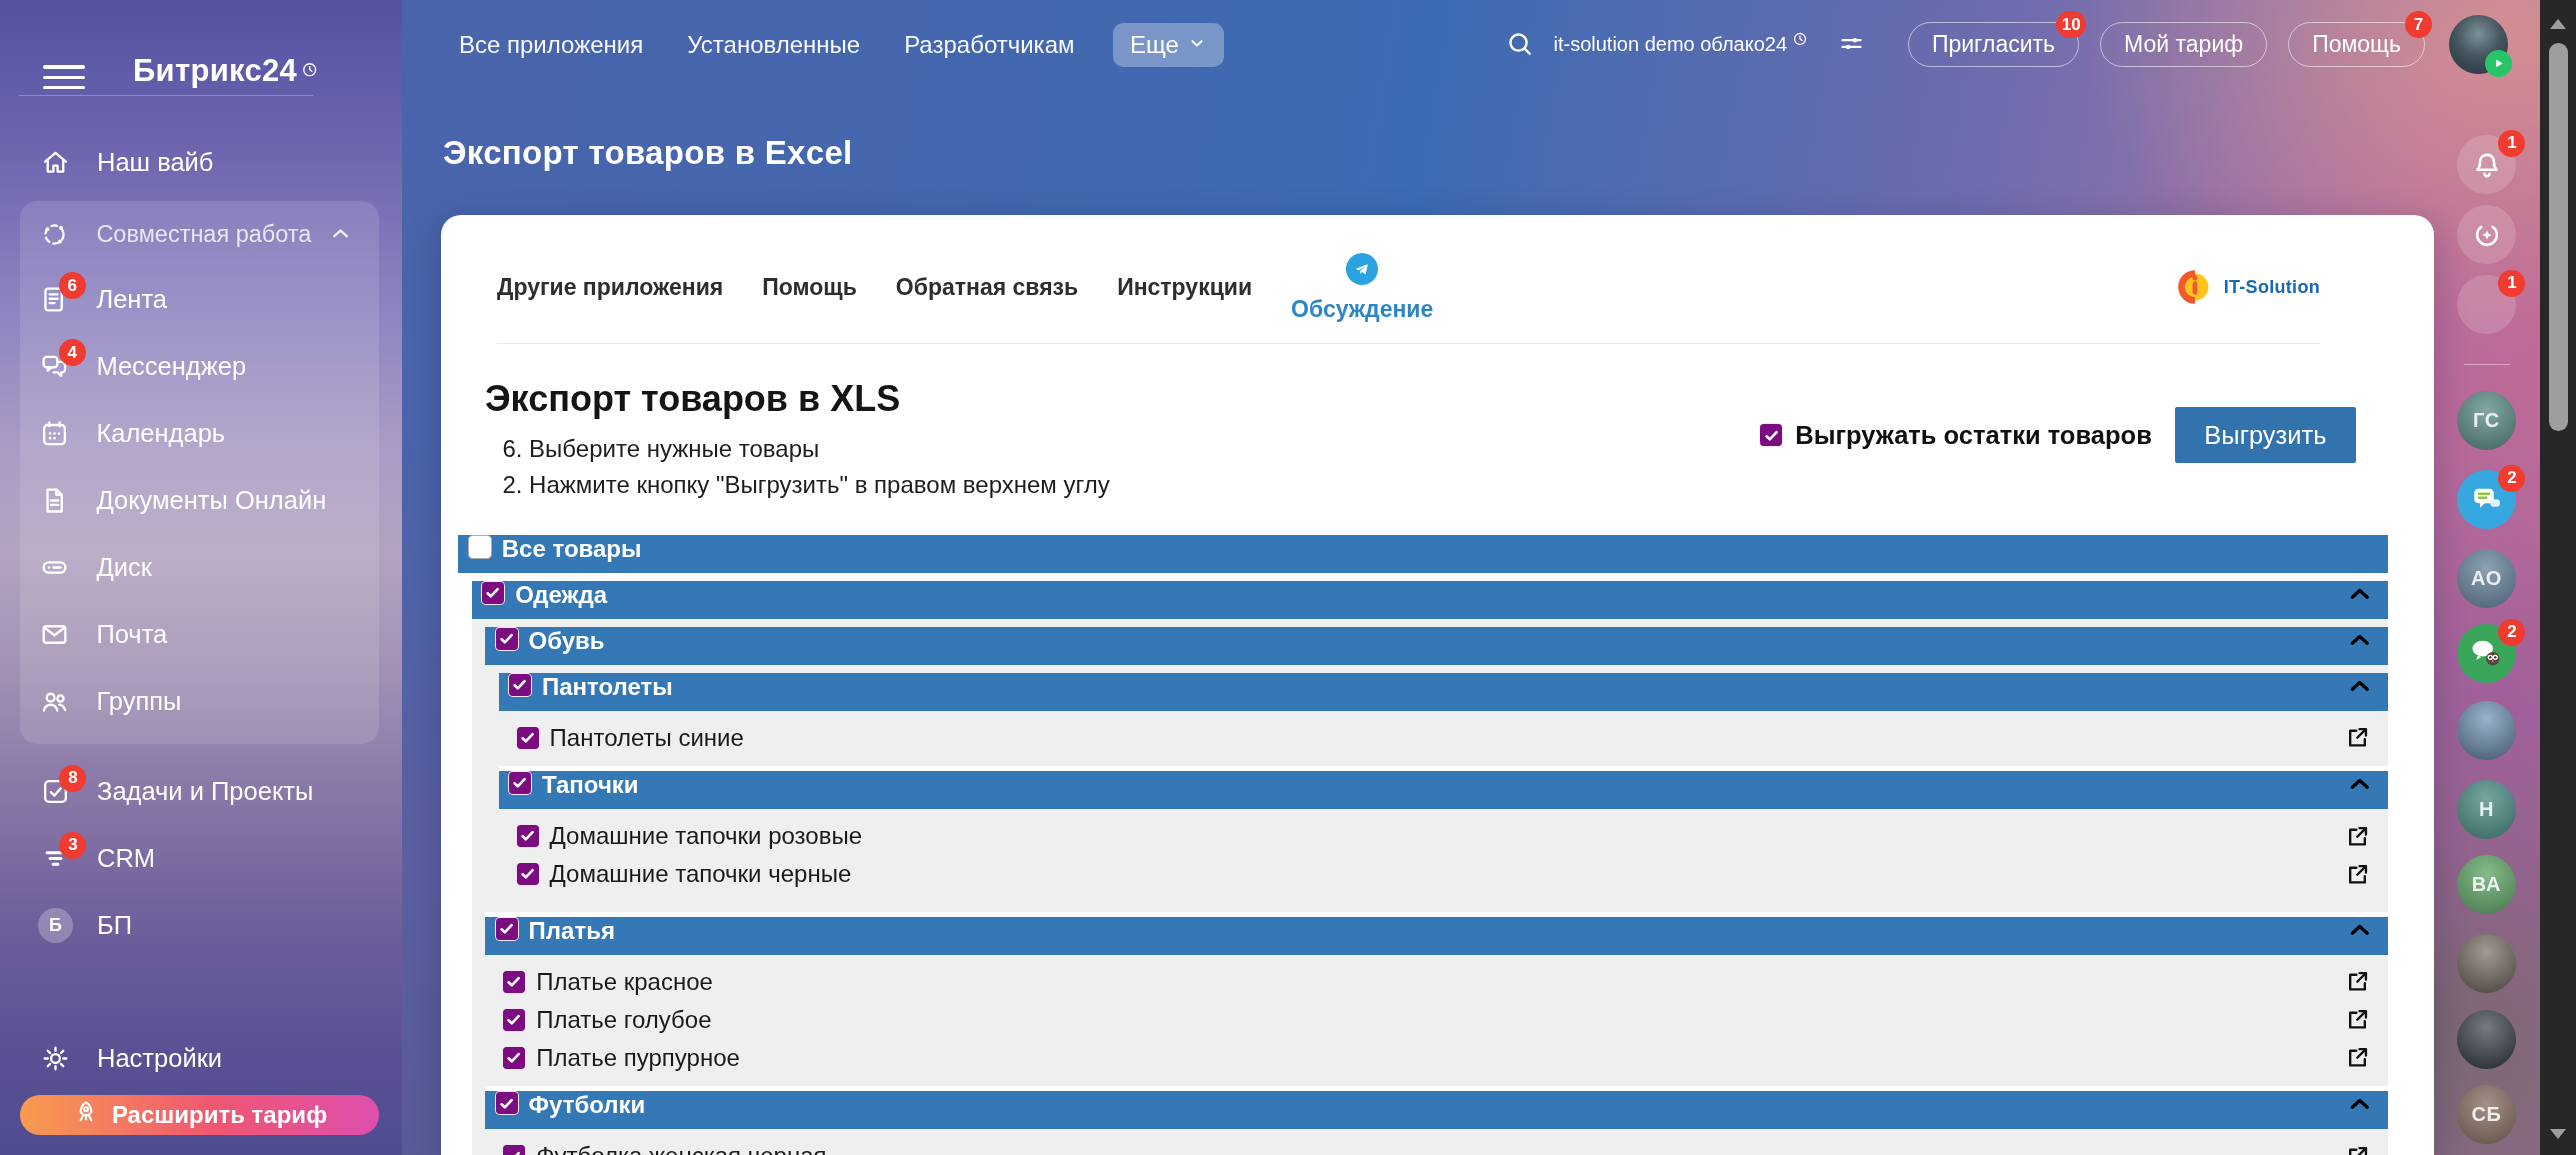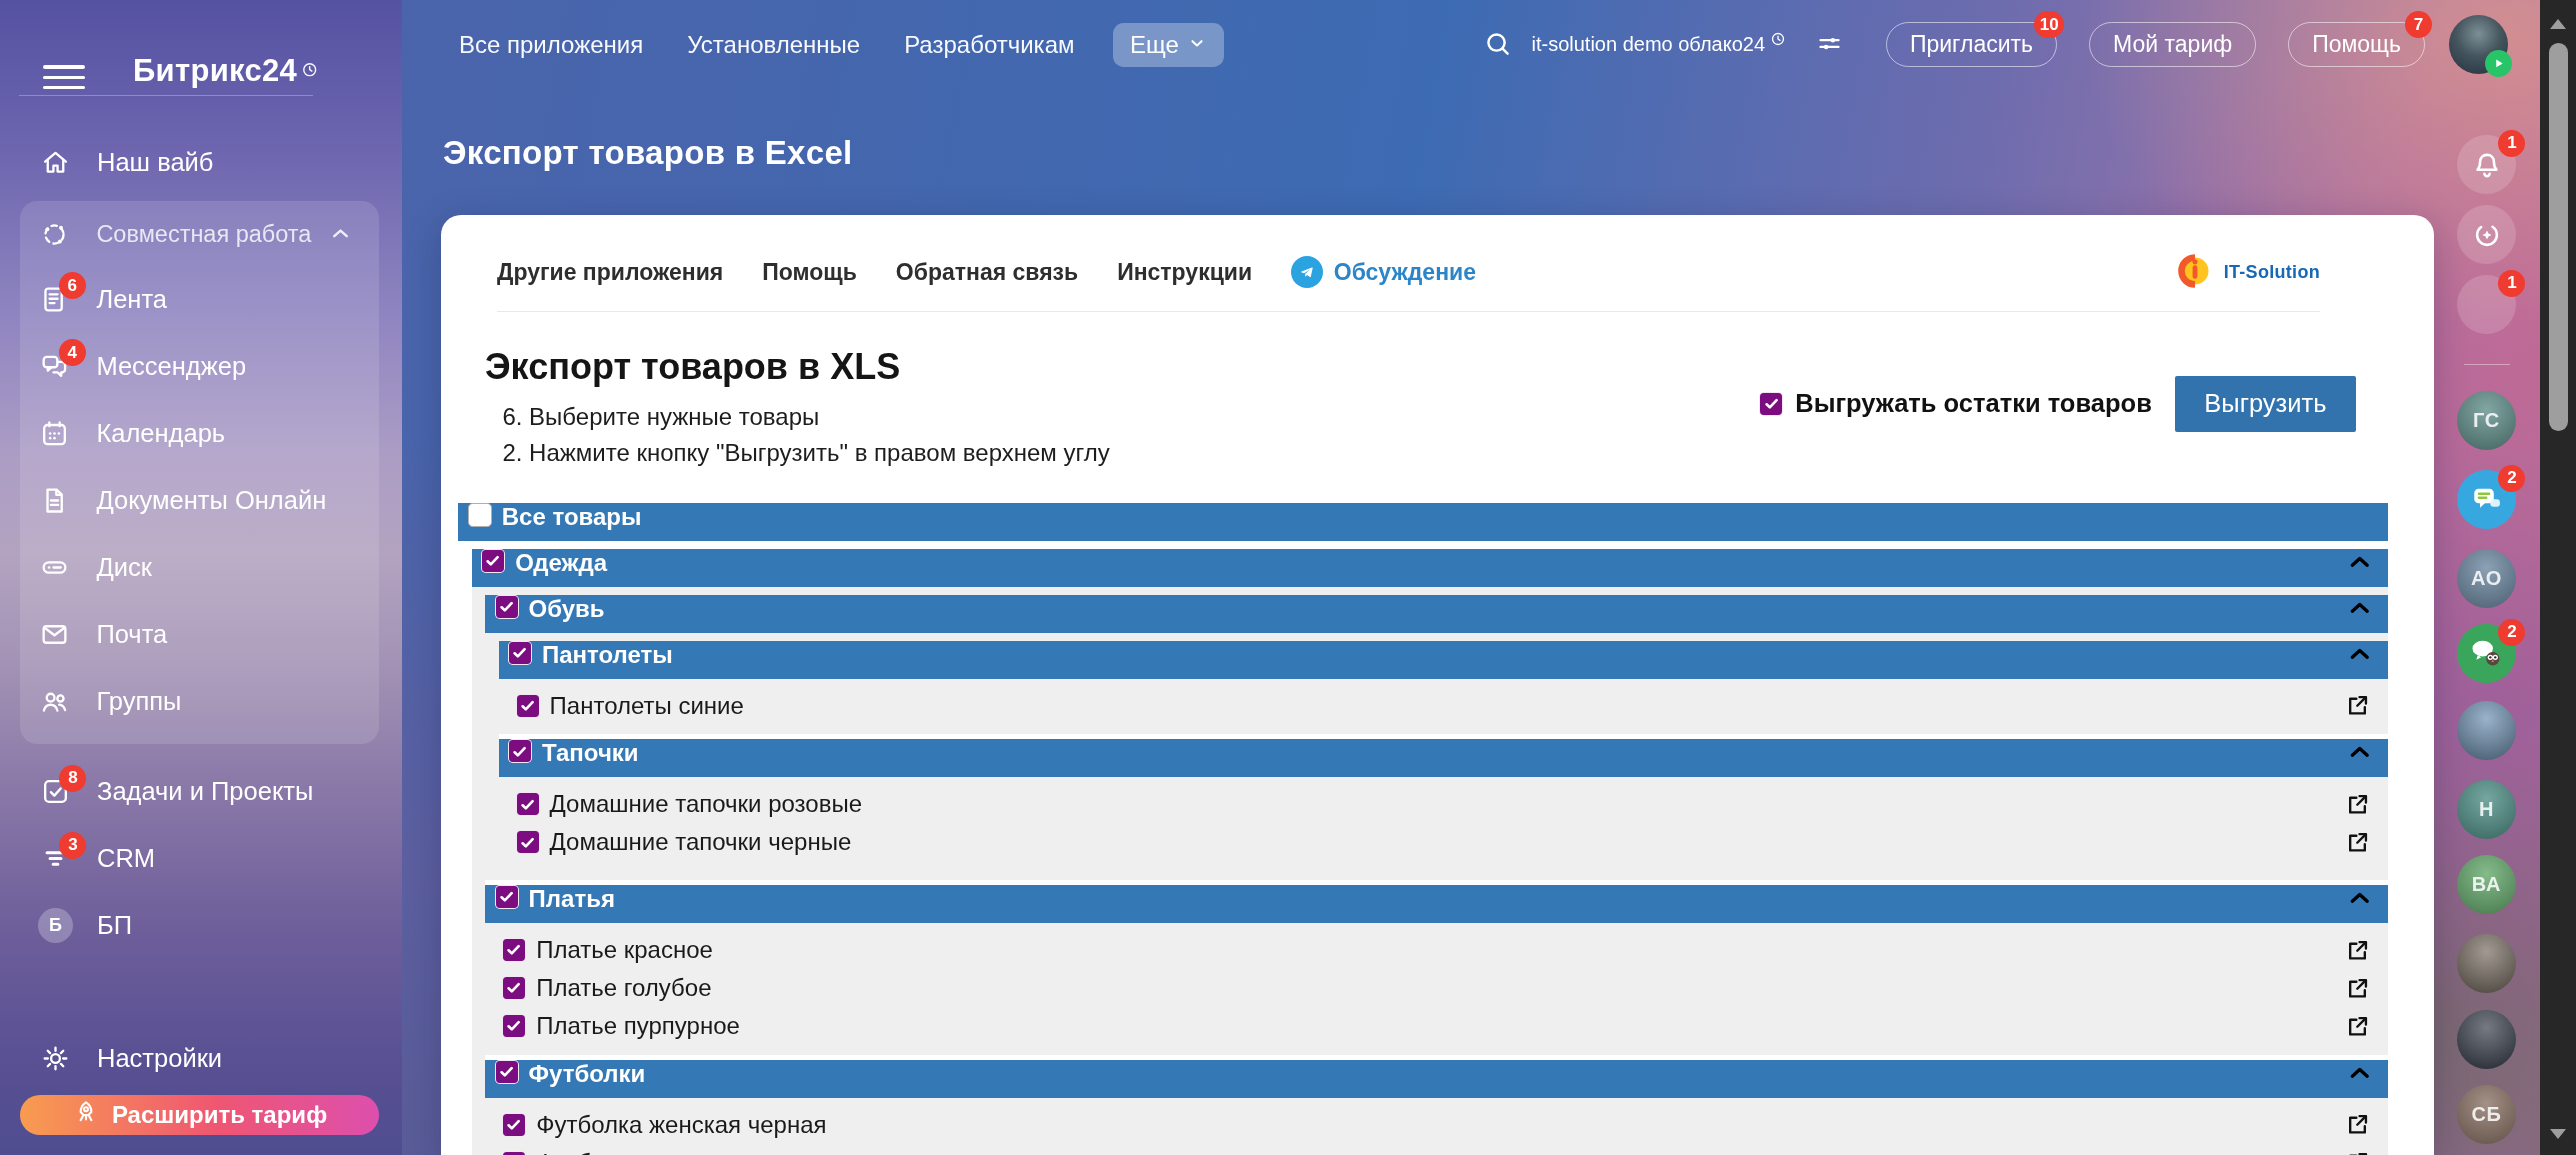--- a/index.html
+++ b/index.html
@@ -44,36 +44,36 @@
   .topbar{position:absolute;left:402px;top:0;width:2137px;height:89px;display:flex;align-items:center;
     padding-right:31px;box-sizing:border-box;color:#fff;}
   .top-nav{display:flex;gap:44px;margin-left:57px;}
   .top-nav a{color:rgba(255,255,255,.96);font-size:24px;text-decoration:none;white-space:nowrap;cursor:pointer;}
   .more-pill{margin-left:38px;display:flex;align-items:center;gap:8px;background:rgba(255,255,255,.30);
     border-radius:10.7px;padding:8px 17.4px;font-size:24px;cursor:pointer;}
   .search{margin-left:auto;display:flex;align-items:center;cursor:text;}
   .search .q{margin-left:19px;font-size:20px;white-space:nowrap;}
   .search .sclock{margin:-9.4px 0 0 5.4px;}
   .search .sliders{margin-left:29.5px;}
-  .top-actions{display:flex;gap:32px;margin-left:43px;}
+  .top-actions{display:flex;gap:21px;margin-left:43px;}
   .pill{position:relative;border:1.3px solid rgba(255,255,255,.55);border-radius:29.5px;padding:8px 23px;
     font-size:23px;color:#fff;white-space:nowrap;cursor:pointer;}
   .pill .badge{top:-12px;right:-8px;}
   .avatar-top{position:relative;margin-left:24px;width:59px;height:59px;border-radius:50%;flex:0 0 59px;cursor:pointer;
     background:radial-gradient(circle at 50% 32%,#7c8f96 0%,#45555e 45%,#22303c 100%);}
   .play-badge{position:absolute;right:-4px;bottom:-2.7px;width:27px;height:27px;border-radius:50%;background:#27c567;
     display:flex;align-items:center;justify-content:center;}
   
   .page-title{position:absolute;left:443px;top:134px;margin:0;color:#fff;font-size:33px;font-weight:600;letter-spacing:0.3px;}
   .card{position:absolute;left:441px;top:215px;width:1993px;height:941px;background:#fff;
     border-radius:20px 20px 0 0;box-shadow:0 8px 34px rgba(20,20,60,.25);overflow:hidden;}
   .tabs-row{display:flex;align-items:center;padding:38px 114px 0 56px;}
   .card-tabs{display:flex;gap:39px;}
   .card-tabs a{font-size:23px;font-weight:700;color:#2e2e2e;text-decoration:none;white-space:nowrap;cursor:pointer;}
-  .discussion{display:flex;align-items:center;gap:10.7px;margin-left:39px;cursor:pointer;}
+  .discussion{display:flex;align-items:center;gap:10.7px;margin-left:39px;cursor:pointer;flex-direction:column;}
   .discussion .tg{width:32px;height:32px;border-radius:50%;background:#2ba3e0;display:flex;align-items:center;justify-content:center;}
   .discussion .dlabel{font-size:23px;font-weight:700;color:#2c85c8;}
   .partner{margin-left:auto;display:flex;align-items:center;gap:10.7px;cursor:pointer;}
   .partner .plabel{font-size:18px;font-weight:700;color:#1768b5;letter-spacing:0.3px;text-align:right;}
   .card-divider{height:1.3px;background:#e2eaf0;margin:20px 114px 0 56px;}
   .content-head{display:flex;align-items:flex-start;margin:34px 78px 0 44px;}
   .xls-heading{margin:0;font-size:36px;font-weight:700;color:#151515;}
   .steps{list-style:none;margin:10.7px 0 0 0;padding:0 0 0 17.4px;}
   .steps li{font-size:24px;color:#1d1d1d;line-height:36px;}
   .controls{margin-left:auto;margin-top:29.5px;display:flex;align-items:center;}

